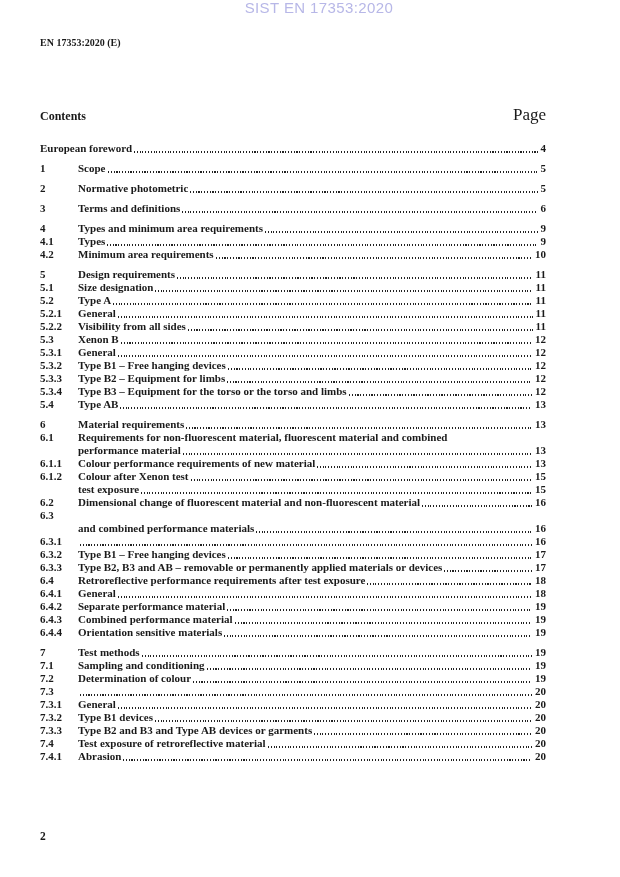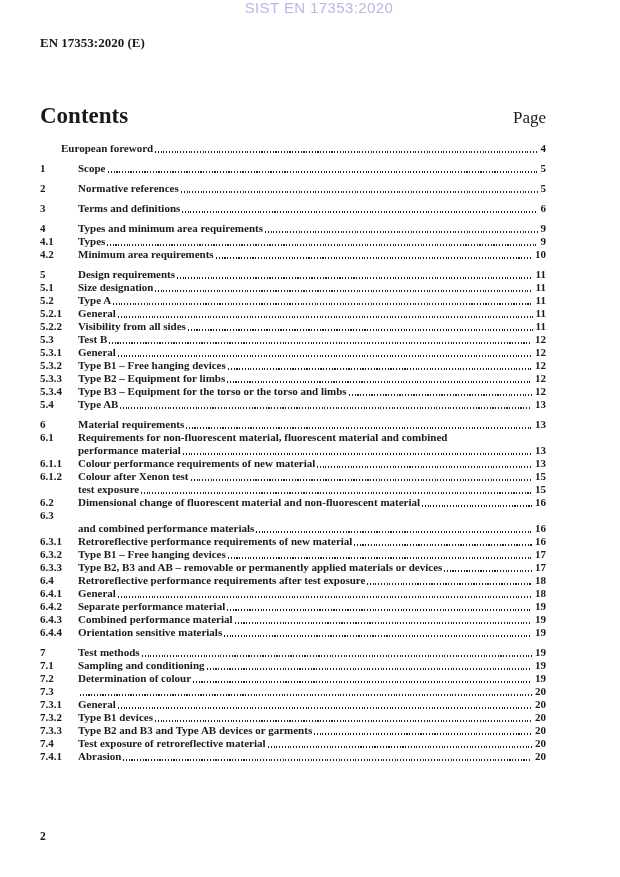--- a/index.html
+++ b/index.html
@@ -16,33 +16,33 @@
     position: absolute; top: 1px; left: 9px; width: 100%;
     text-align: center;
     font-family: "Liberation Sans", sans-serif;
     font-weight: normal;
     font-size: 15px; line-height: 13px;
     letter-spacing: 0.4px;
     color: #b7b7e7;
   }
   .doc-header {
     position: absolute; top: 36px; left: 40px;
-    font-weight: bold; font-size: 13px; line-height: 14px;
+    font-weight: bold; font-size: 10px; line-height: 14px;
   }
   .contents-row {
     position: absolute; top: 105px; left: 40px; width: 506px;
     display: flex; justify-content: space-between; align-items: baseline;
   }
-  .contents-title { font-weight: bold; font-size: 23px; line-height: 21px; }
+  .contents-title { font-weight: bold; font-size: 12px; line-height: 21px; }
   .page-label { font-size: 17px; }
   .toc {
     position: absolute; top: 142px; left: 40px; width: 506px;
   }
   .toc-group { margin-top: 7px; }
-  .toc-group:first-child { margin-top: 0; margin-left: 21px; }
+  .toc-group:first-child { margin-top: 0; }
   .toc-line {
     display: flex; align-items: baseline;
     height: 13px; line-height: 13px;
     font-size: 11px; font-weight: bold;
     white-space: nowrap;
   }
   .toc-num, .toc-indent { flex: 0 0 38px; }
   .toc-text { flex: 0 0 auto; }
   .toc-leader {
     flex: 1 1 auto;
@@ -84,21 +84,21 @@
       <div class="toc-line">
         <span class="toc-num">1</span>
         <span class="toc-text">Scope</span>
         <span class="toc-leader"></span>
         <span class="toc-page">5</span>
       </div>
     </div>
     <div class="toc-group">
       <div class="toc-line">
         <span class="toc-num">2</span>
-        <span class="toc-text">Normative references</span>
+        <span class="toc-text">Normative photometric</span>
         <span class="toc-leader"></span>
         <span class="toc-page">5</span>
       </div>
     </div>
     <div class="toc-group">
       <div class="toc-line">
         <span class="toc-num">3</span>
         <span class="toc-text">Terms and definitions</span>
         <span class="toc-leader"></span>
         <span class="toc-page">6</span>
@@ -150,21 +150,21 @@
         <span class="toc-page">11</span>
       </div>
       <div class="toc-line">
         <span class="toc-num">5.2.2</span>
         <span class="toc-text">Visibility from all sides</span>
         <span class="toc-leader"></span>
         <span class="toc-page">11</span>
       </div>
       <div class="toc-line">
         <span class="toc-num">5.3</span>
-        <span class="toc-text">Test B</span>
+        <span class="toc-text">Xenon B</span>
         <span class="toc-leader"></span>
         <span class="toc-page">12</span>
       </div>
       <div class="toc-line">
         <span class="toc-num">5.3.1</span>
         <span class="toc-text">General</span>
         <span class="toc-leader"></span>
         <span class="toc-page">12</span>
       </div>
       <div class="toc-line">
@@ -237,21 +237,20 @@
         <span class="toc-num">6.3</span>
       </div>
       <div class="toc-line">
         <span class="toc-indent"></span>
         <span class="toc-text">and combined performance materials</span>
         <span class="toc-leader"></span>
         <span class="toc-page">16</span>
       </div>
       <div class="toc-line">
         <span class="toc-num">6.3.1</span>
-        <span class="toc-text">Retroreflective performance requirements of new material</span>
         <span class="toc-leader"></span>
         <span class="toc-page">16</span>
       </div>
       <div class="toc-line">
         <span class="toc-num">6.3.2</span>
         <span class="toc-text">Type B1 – Free hanging devices</span>
         <span class="toc-leader"></span>
         <span class="toc-page">17</span>
       </div>
       <div class="toc-line">

